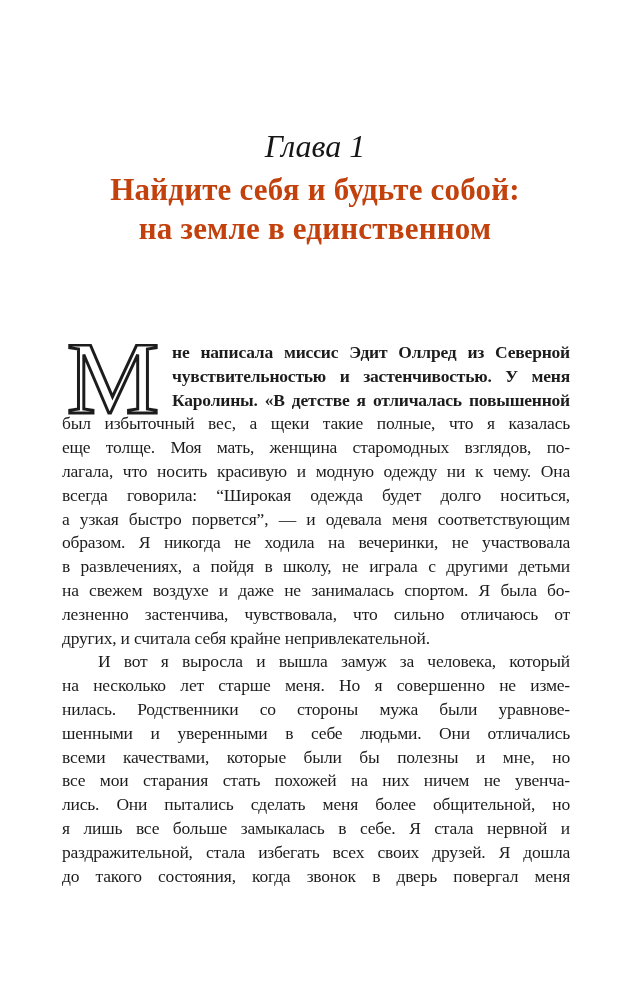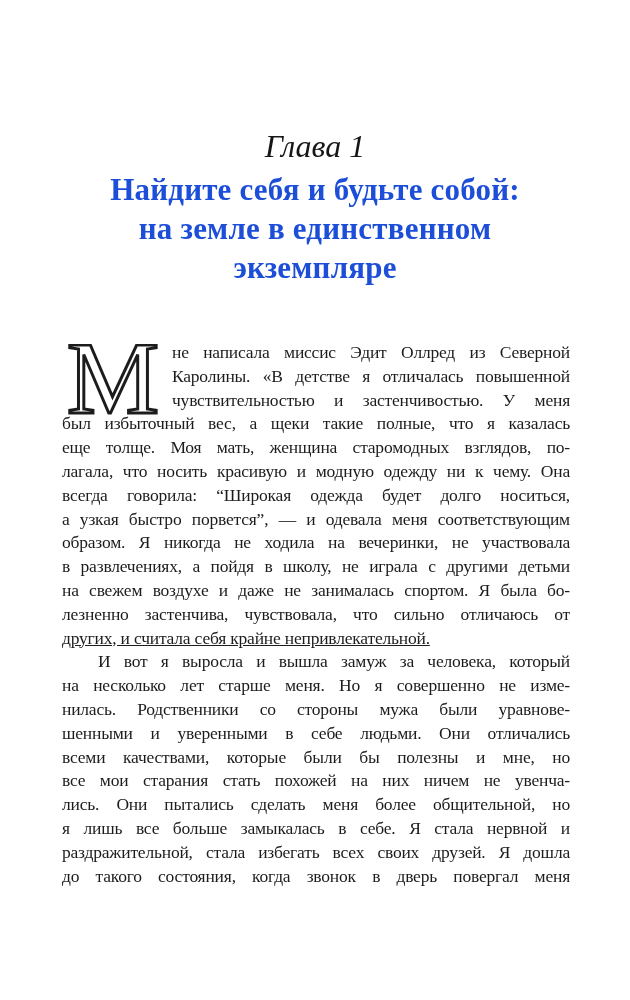--- a/index.html
+++ b/index.html
@@ -29,44 +29,44 @@
   }
   .chapter-title {
     position: absolute;
     top: 170px;
     left: 0;
     width: 100%;
     text-align: center;
     font-weight: bold;
     font-size: 31px;
     line-height: 39px;
-    color: #1d4ed8;
+    color: #c2410c;
     letter-spacing: 0.2px;
   }
   .body-text {
     position: absolute;
     top: 341px;
     left: 62px;
     width: 508px;
     font-size: 17.5px;
     line-height: 23.8px;
     letter-spacing: -0.2px;
     color: #1c1c1c;
   }
   .line {
     text-align: justify;
     text-align-last: justify;
     white-space: normal;
   }
   .line.beside-dropcap {
     margin-left: 110px;
+    font-weight: bold;
   }
   .line.para-end {
     text-align-last: left;
-    text-decoration: underline;
   }
   .line.indent-first {
     text-indent: 36px;
   }
   .drop-cap {
     position: absolute;
     top: 3px;
     left: 0;
     width: 102px;
     height: 72px;
@@ -78,35 +78,34 @@
 </head>
 <body>
 
 <div class="page">
 
   <div class="chapter-label">Глава 1</div>
 
   <div class="chapter-title">
     <div>Найдите себя и будьте собой:</div>
     <div>на земле в единственном</div>
-    <div>экземпляре</div>
   </div>
 
   <div class="body-text">
 
     <div class="drop-cap">
       <svg width="102" height="72" viewBox="0 0 102 72" xmlns="http://www.w3.org/2000/svg">
         <text x="51" y="69" text-anchor="middle" font-family="Liberation Serif, serif" font-size="104" fill="#ffffff" stroke="#1c1c1c" stroke-width="3">М</text>
       </svg>
     </div>
 
     <div>
       <div class="line beside-dropcap">не написала миссис Эдит Оллред из Северной</div>
+      <div class="line beside-dropcap">чувствительностью и застенчивостью. У меня</div>
       <div class="line beside-dropcap">Каролины. «В детстве я отличалась повышенной</div>
-      <div class="line beside-dropcap">чувствительностью и застенчивостью. У меня</div>
       <div class="line">был избыточный вес, а щеки такие полные, что я казалась</div>
       <div class="line">еще толще. Моя мать, женщина старомодных взглядов, по-</div>
       <div class="line">лагала, что носить красивую и модную одежду ни к чему. Она</div>
       <div class="line">всегда говорила: “Широкая одежда будет долго носиться,</div>
       <div class="line">а узкая быстро порвется”, — и одевала меня соответствующим</div>
       <div class="line">образом. Я никогда не ходила на вечеринки, не участвовала</div>
       <div class="line">в развлечениях, а пойдя в школу, не играла с другими детьми</div>
       <div class="line">на свежем воздухе и даже не занималась спортом. Я была бо-</div>
       <div class="line">лезненно застенчива, чувствовала, что сильно отличаюсь от</div>
       <div class="line para-end">других, и считала себя крайне непривлекательной.</div>

